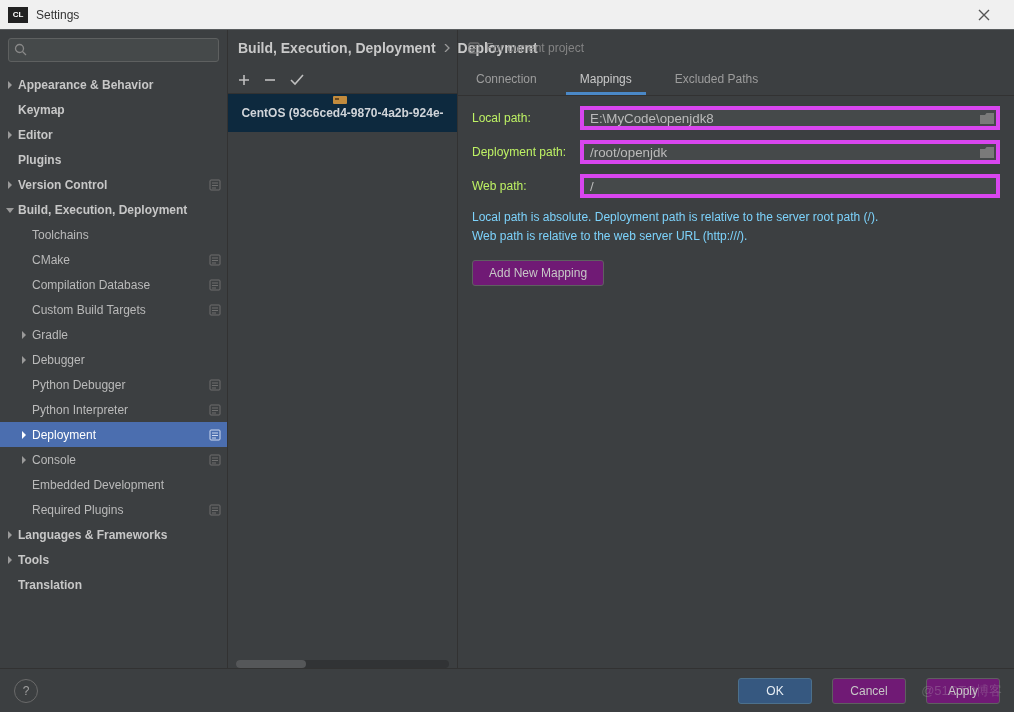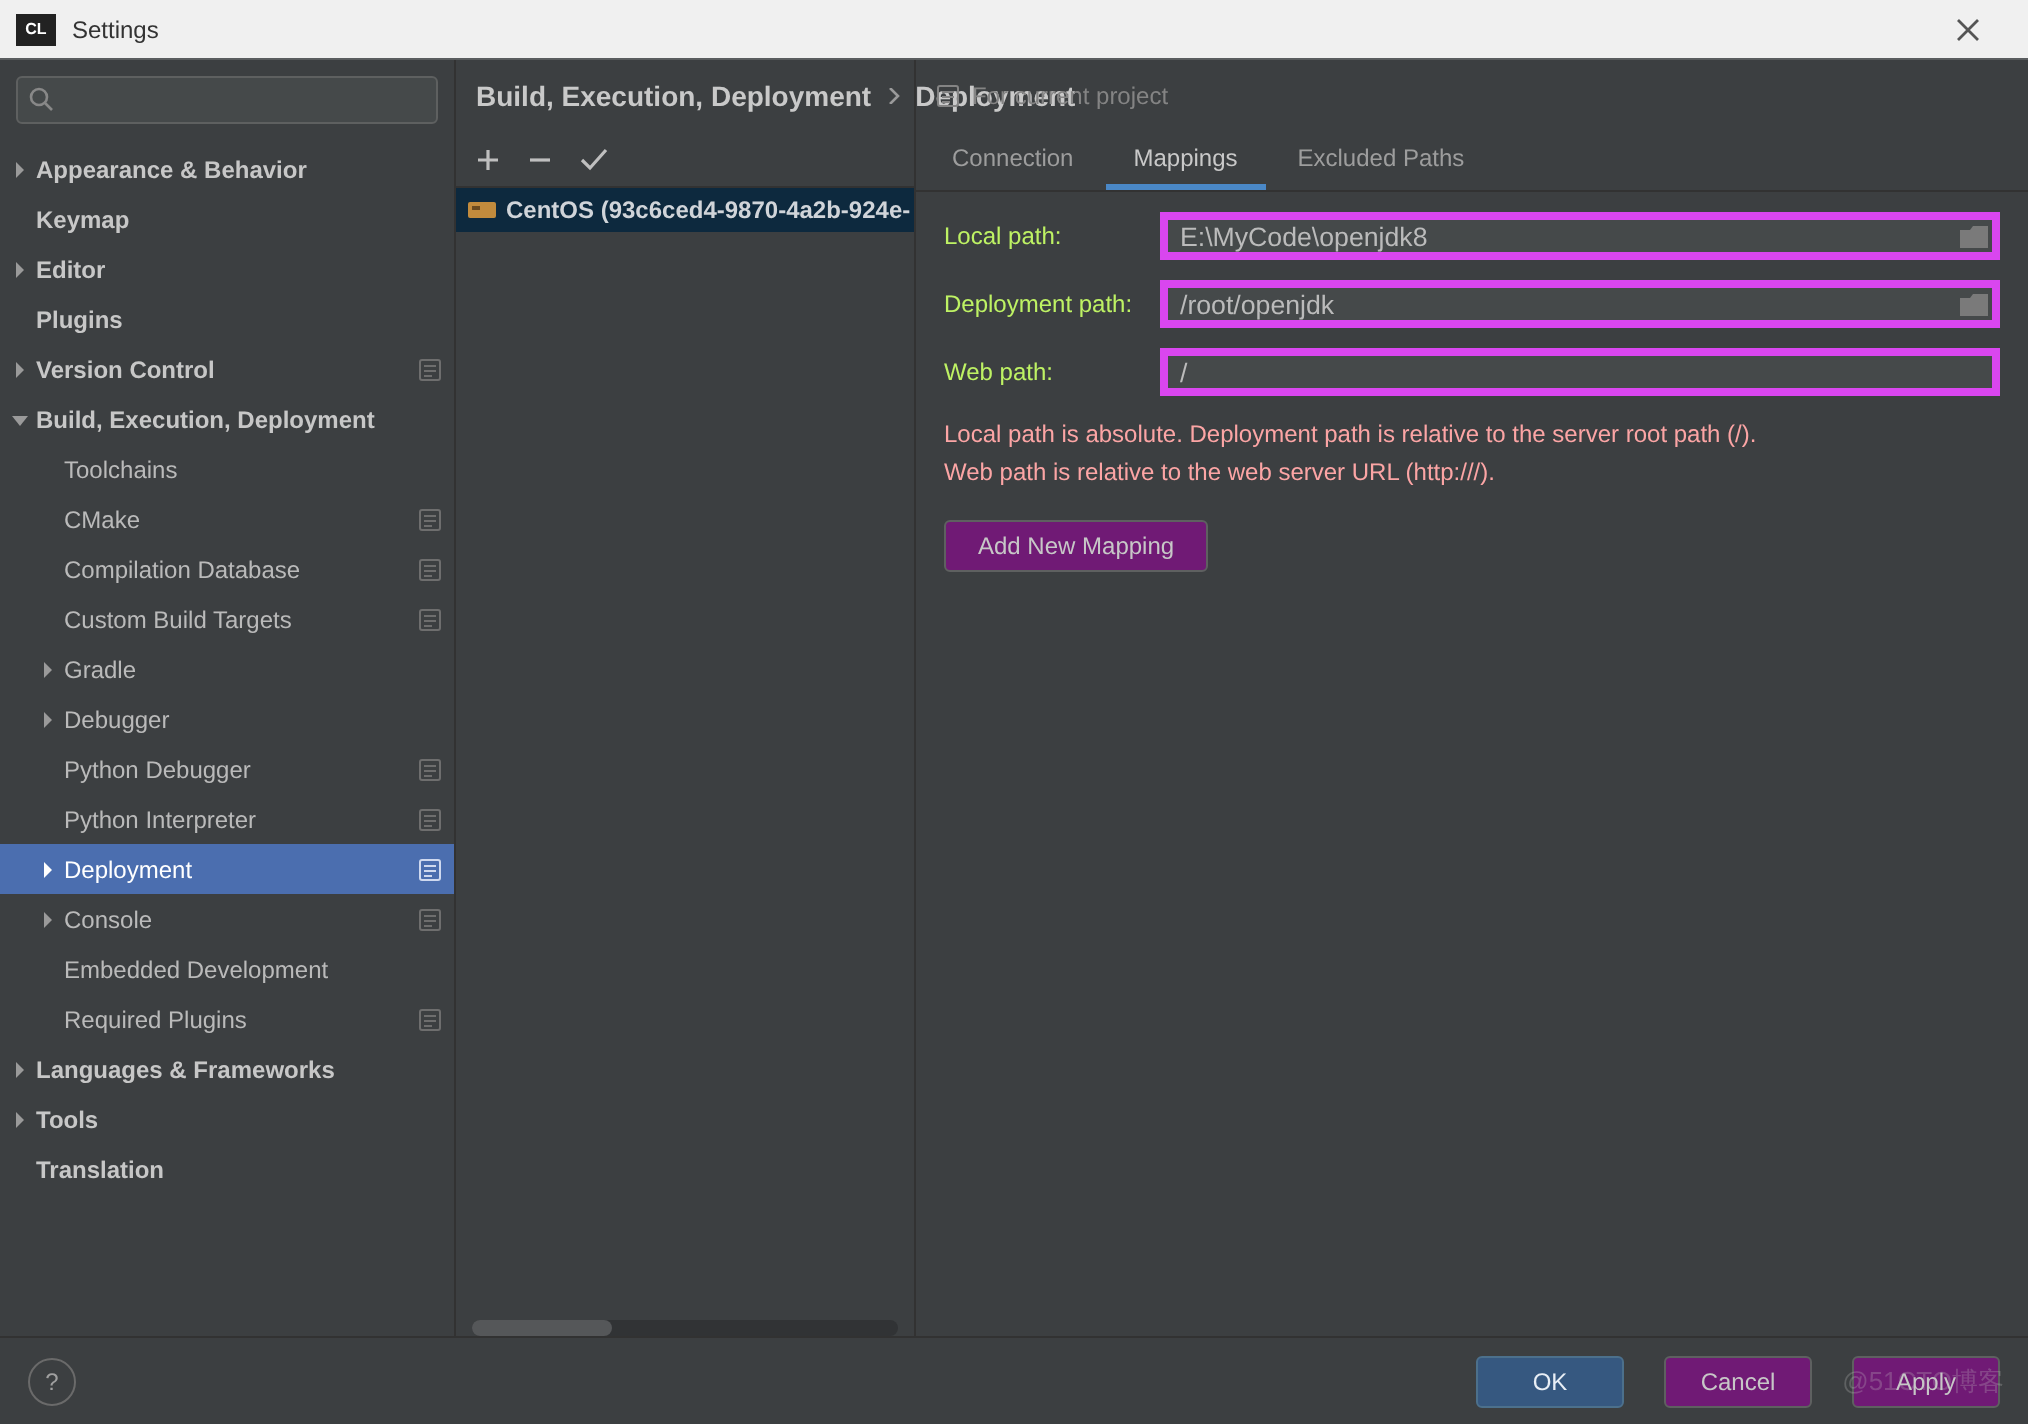--- a/index.html
+++ b/index.html
@@ -142,27 +142,28 @@
     font-size: 14px;
   }
   .server-list {
     flex: 1;
     overflow: hidden;
     position: relative;
   }
   .server-item {
     display: flex;
     align-items: center;
-    height: 22px;
+    height: 38px;
     padding: 0 6px;
     background: #0d293e;
     color: #d0d4d9;
     font-weight: bold;
     white-space: nowrap;
     overflow: hidden;
+    flex-direction: column;
   }
   .server-item .server-icon { margin-right: 5px; }
   .mid-scrollbar {
     position: absolute;
     bottom: 0;
     left: 8px;
     right: 8px;
     height: 8px;
     background: #313335;
     border-radius: 4px;
@@ -188,21 +189,21 @@
     align-items: center;
     padding: 0 10px;
     color: #848484;
     gap: 6px;
   }
   .tabs {
     height: 30px;
     display: flex;
     align-items: center;
     padding: 0 4px;
-    gap: 2px;
+    gap: 15px;
     border-bottom: 1px solid #323232;
   }
   .tab {
     padding: 6px 14px 6px 14px;
     color: #9d9d9d;
     cursor: pointer;
     border-bottom: 3px solid transparent;
   }
   .tab.active {
     color: #c9c9c9;
@@ -235,21 +236,21 @@
     padding: 0 26px 0 6px;
     outline: none;
   }
   .row .folder-icon {
     position: absolute;
     right: 6px;
     color: #7a7a7a;
     cursor: pointer;
   }
   .help-text {
-    color: #fca5a5;
+    color: #7dd3fc;
     line-height: 1.6;
     margin: 6px 0 14px 0;
   }
   .btn {
     display: inline-flex;
     align-items: center;
     justify-content: center;
     height: 26px;
     padding: 0 16px;
     background: #701a75;

